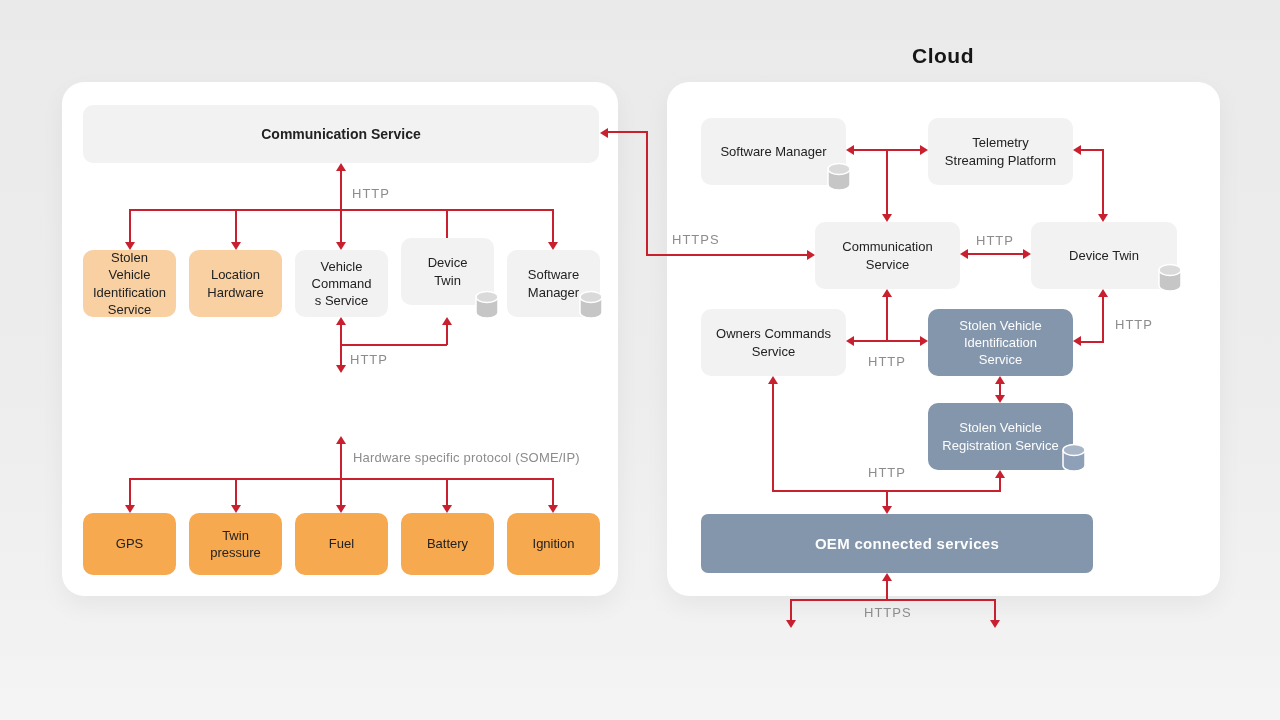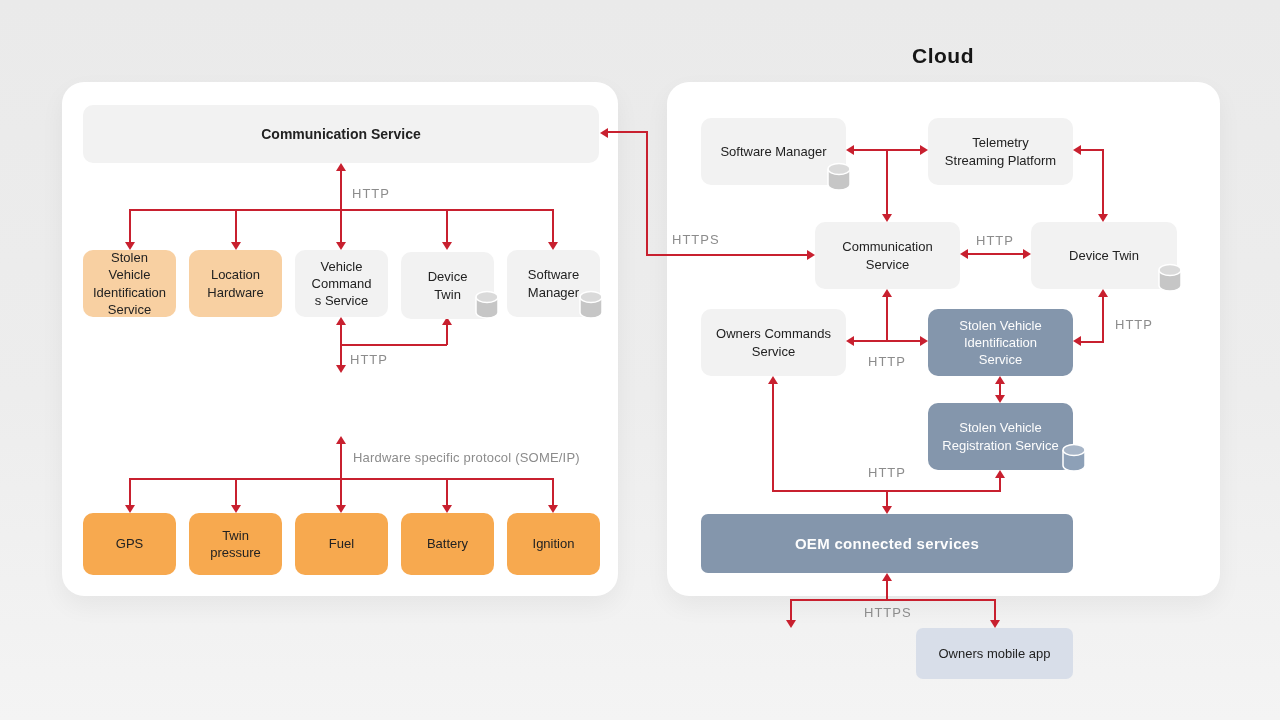--- a/index.html
+++ b/index.html
@@ -16,21 +16,21 @@
   .box{position:absolute;display:flex;align-items:center;justify-content:center;text-align:center;
        border-radius:10px;font-size:13px;color:var(--ink);white-space:pre-line;line-height:1.32;}
   .gray{background:var(--graybox);}
   .orange1{background:var(--orange1);}
   .orange2{background:var(--orange2);}
   .slate{background:var(--slate);color:#fdfdfd;}
   .blue{background:var(--blue);}
   .bold{font-weight:700;}
   .fs14{font-size:14px;}
   .fs15{font-size:15px;letter-spacing:.3px;}
-  .r6{border-radius:7px;}
+  .r6{border-radius:7px;padding-left:20px;}
   .lbl{position:absolute;color:var(--lblgray);font-size:13px;letter-spacing:1px;white-space:nowrap;}
   .lbl.proto{letter-spacing:.2px;}
   .hl{position:absolute;height:2px;background:var(--red);}
   .vl{position:absolute;width:2px;background:var(--red);}
   .ah{position:absolute;width:0;height:0;}
   .ah.up{border-left:5px solid transparent;border-right:5px solid transparent;border-bottom:8px solid var(--red);}
   .ah.down{border-left:5px solid transparent;border-right:5px solid transparent;border-top:8px solid var(--red);}
   .ah.left{border-top:5px solid transparent;border-bottom:5px solid transparent;border-right:8px solid var(--red);}
   .ah.right{border-top:5px solid transparent;border-bottom:5px solid transparent;border-left:8px solid var(--red);}
   .db{position:absolute;}
@@ -136,21 +136,21 @@
 
   <div class="box orange1" style="left:83px;top:250px;width:93px;height:67px">Stolen
 Vehicle
 Identification
 Service</div>
   <div class="box orange1" style="left:189px;top:250px;width:93px;height:67px">Location
 Hardware</div>
   <div class="box gray" style="left:295px;top:250px;width:93px;height:67px">Vehicle
 Command
 s Service</div>
-  <div class="box gray" style="left:401px;top:252px;width:93px;height:67px">Device
+  <div class="box gray" style="left:401px;top:238px;width:93px;height:67px">Device
 Twin</div>
   <div class="box gray" style="left:507px;top:250px;width:93px;height:67px">Software
 Manager</div>
 
 
   <div class="box orange2" style="left:83px;top:513px;width:93px;height:62px">GPS</div>
   <div class="box orange2" style="left:189px;top:513px;width:93px;height:62px">Twin
 pressure</div>
   <div class="box orange2" style="left:295px;top:513px;width:93px;height:62px">Fuel</div>
   <div class="box orange2" style="left:507px;top:513px;width:93px;height:62px">Ignition</div>
@@ -163,21 +163,20 @@
 Service</div>
   <div class="box gray" style="left:1031px;top:222px;width:146px;height:67px">Device Twin</div>
   <div class="box gray" style="left:701px;top:309px;width:145px;height:67px">Owners Commands
 Service</div>
   <div class="box slate" style="left:928px;top:309px;width:145px;height:67px">Stolen Vehicle
 Identification
 Service</div>
   <div class="box slate" style="left:928px;top:403px;width:145px;height:67px">Stolen Vehicle
 Registration Service</div>
   <div class="box slate bold fs15 r6" style="left:701px;top:514px;width:372px;height:59px">OEM connected services</div>
-  <div class="box blue r6" style="left:916px;top:628px;width:157px;height:51px">Owners mobile app</div>
 
   <div class="db" style="left:474px;top:290px">
     <svg width="26" height="30" viewBox="0 0 26 30">
         <path d="M2 7 v15.5 a11 5.5 0 0 0 22 0 V7" fill="#c6c6c6" stroke="#fff" stroke-width="1.5"></path>
         <ellipse cx="13" cy="7" rx="11" ry="5.5" fill="#dadada" stroke="#fff" stroke-width="1.5"></ellipse>
       </svg>
   </div>
   <div class="db" style="left:578px;top:290px">
     <svg width="26" height="30" viewBox="0 0 26 30">
         <path d="M2 7 v15.5 a11 5.5 0 0 0 22 0 V7" fill="#c6c6c6" stroke="#fff" stroke-width="1.5"></path>

